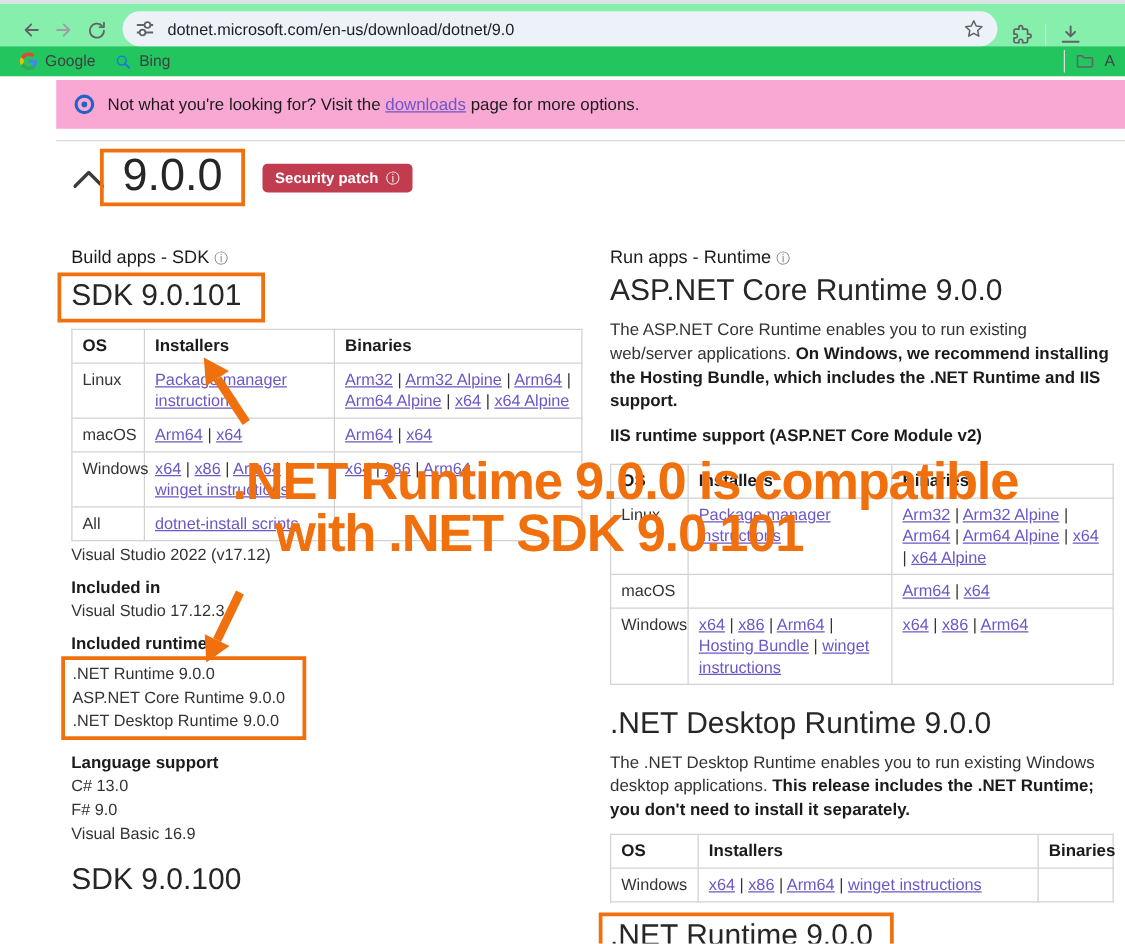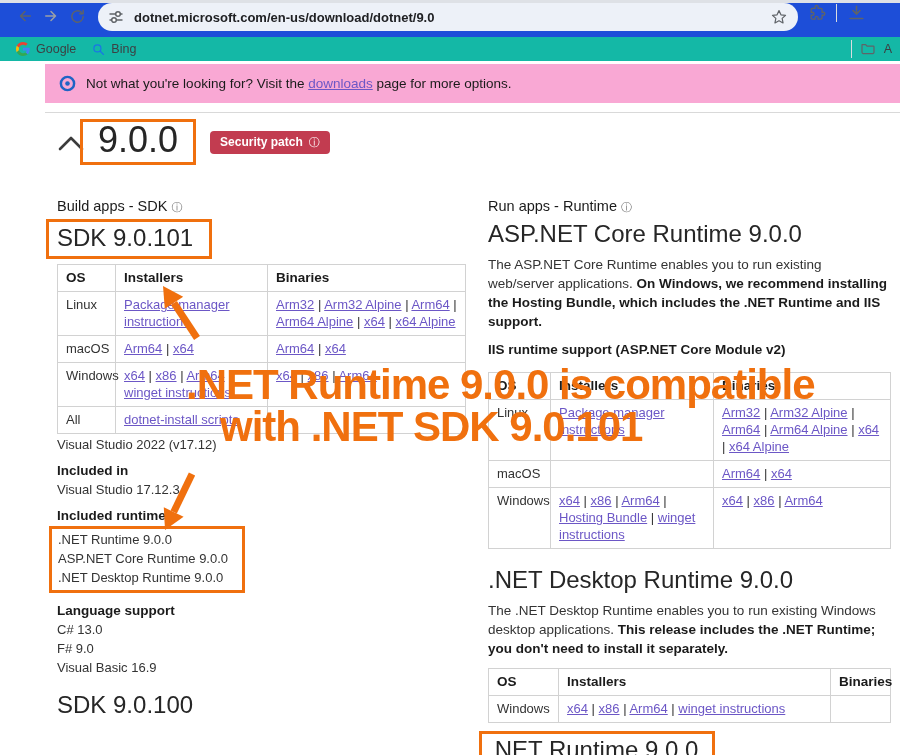--- a/index.html
+++ b/index.html
@@ -11,28 +11,28 @@
     --tblborder:#d2d2d2;
     --chromeicon:#5f6368;
   }
   *{box-sizing:border-box;margin:0;padding:0;}
   html,body{background:#fff;}
   body{font-family:"Liberation Sans","DejaVu Sans",sans-serif;}
   .page{position:relative;width:900px;height:755px;background:#fff;overflow:hidden;}
 
   
   .topstrip{height:3px;background:#dee1e6;}
-  .topbar{height:34px;display:flex;align-items:flex-start;background:#1d4ed8;padding:0 8px 0 12px;font-weight:bold;}
+  .topbar{height:34px;display:flex;align-items:flex-end;background:#86efac;padding:0 8px 0 12px;}
   .navbtn{display:flex;align-items:center;justify-content:center;width:26px;height:26px;border-radius:50%;flex:0 0 auto;}
   .urlpill{display:flex;align-items:center;height:28px;border-radius:14px;background:#edf1f8;margin-left:8px;width:700px;padding:0 10px;}
   .urltext{font-size:13px;color:#202124;margin-left:10px;white-space:nowrap;overflow:hidden;}
   .pill-right{margin-left:auto;display:flex;align-items:center;}
   .chrome-right{display:flex;align-items:center;margin-left:10px;gap:10px;}
   .vsep{width:1px;height:18px;background:#dadce0;}
-  .bookmarksbar{height:24px;display:flex;align-items:center;background:#14b8a6;padding:0 8px;font-size:12.5px;color:#3c4043;}
+  .bookmarksbar{height:24px;display:flex;align-items:center;background:#22c55e;padding:0 8px;font-size:12.5px;color:#3c4043;}
   .bm{display:flex;align-items:center;gap:6px;padding:2px 8px;border-radius:12px;}
   .bm-right{margin-left:auto;display:flex;align-items:center;gap:8px;}
 
   
   .banner{margin:3px 0 0 45px;width:855px;height:39px;background:#f9a8d4;display:flex;align-items:center;padding:0 14px;}
   .banner-text{font-size:13.5px;color:var(--dark);margin-left:10px;}
   a.lnk,.plink{color:var(--link);text-decoration:underline;cursor:pointer;}
   .divider{margin:9px 0 0 45px;width:855px;border:none;border-top:1px solid #d9d9d9;}
 
   

